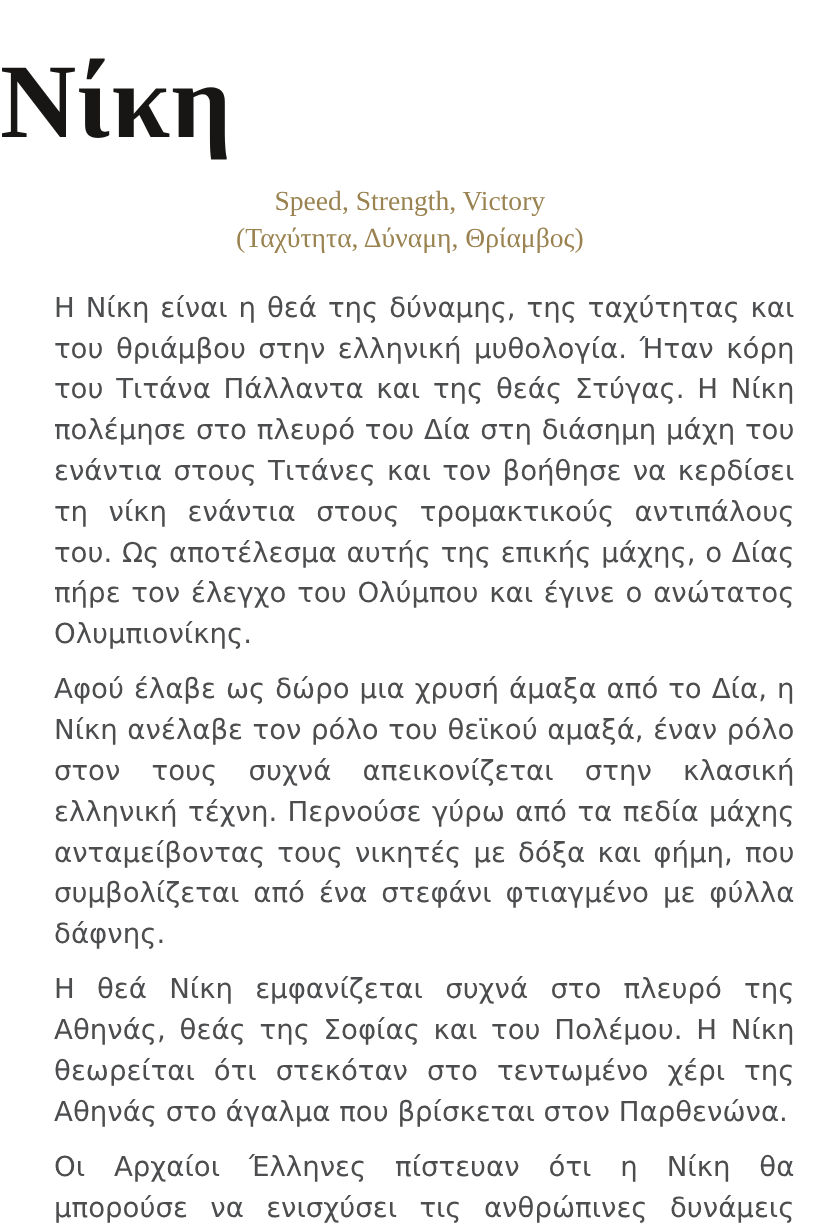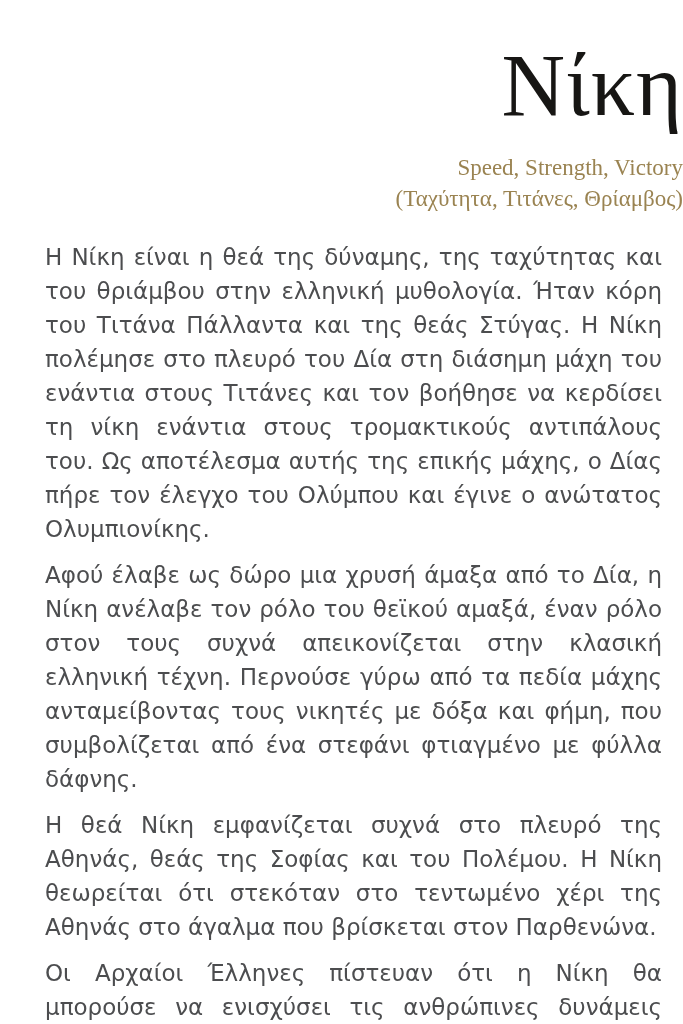--- a/index.html
+++ b/index.html
@@ -11,32 +11,31 @@
     position: relative;
     width: 683px;
     height: 1024px;
     margin: 0 auto;
     background: #ffffff;
     overflow: hidden;
     font-family: "DejaVu Sans", "Liberation Sans", sans-serif;
   }
   .page-title {
     margin: 34px 0 0 0;
-    text-align: right;
+    text-align: left;
     font-family: "Liberation Serif", "DejaVu Serif", serif;
-    font-weight: 400;
+    font-weight: 700;
     font-size: 88px;
     line-height: 1.18;
     color: #171614;
     letter-spacing: 1px;
-    padding-left: 29px;
   }
   .subtitle {
     margin-top: 14px;
-    text-align: right;
+    text-align: center;
     font-family: "Liberation Serif", "DejaVu Serif", serif;
     font-size: 23px;
     line-height: 31px;
     color: #9a8351;
   }
   .body-copy {
     margin: 26px 21px 0 45px;
     color: #4c4d4f;
     font-size: 23px;
     line-height: 34px;
@@ -61,21 +60,21 @@
 </style>
 </head>
 <body>
 
 <div class="page">
 
   <h1 class="page-title">Νίκη</h1>
 
   <div class="subtitle">
     <div>Speed, Strength, Victory</div>
-    <div>(Ταχύτητα, Τιτάνες, Θρίαμβος)</div>
+    <div>(Ταχύτητα, Δύναμη, Θρίαμβος)</div>
   </div>
 
   <div class="body-copy">
     <p>Η Νίκη είναι η θεά της δύναμης, της ταχύτητας και του θριάμβου στην ελληνική μυθολογία. Ήταν κόρη του Τιτάνα Πάλλαντα και της θεάς Στύγας. Η Νίκη πολέμησε στο πλευρό του Δία στη διάσημη μάχη του ενάντια στους Τιτάνες και τον βοήθησε να κερδίσει τη νίκη ενάντια στους τρομακτικούς αντιπάλους του. Ως αποτέλεσμα αυτής της επικής μάχης, ο Δίας πήρε τον έλεγχο του Ολύμπου και έγινε ο ανώτατος Ολυμπιονίκης.</p>
     <p>Αφού έλαβε ως δώρο μια χρυσή άμαξα από το Δία, η Νίκη ανέλαβε τον ρόλο του θεϊκού αμαξά, έναν ρόλο στον τους συχνά απεικονίζεται στην κλασική ελληνική τέχνη. Περνούσε γύρω από τα πεδία μάχης ανταμείβοντας τους νικητές με δόξα και φήμη, που συμβολίζεται από ένα στεφάνι φτιαγμένο με φύλλα δάφνης.</p>
     <p>Η θεά Νίκη εμφανίζεται συχνά στο πλευρό της Αθηνάς, θεάς της Σοφίας και του Πολέμου. Η Νίκη θεωρείται ότι στεκόταν στο τεντωμένο χέρι της Αθηνάς στο άγαλμα που βρίσκεται στον Παρθενώνα.</p>
     <p>Οι Αρχαίοι Έλληνες πίστευαν ότι η Νίκη θα μπορούσε να ενισχύσει τις ανθρώπινες δυνάμεις τους. Για το λόγο αυτό, η αφοσίωση των αρχαίων ελλήνων στη θεά Νίκη φαίνεται καθαρά μέσω της κυριαρχίας της φιγούρας της σε διάφορα ελληνικά νομίσματα</p>
   </div>
 
   <div class="tagline">wear a piece of history – wear a piece of Greece</div>

